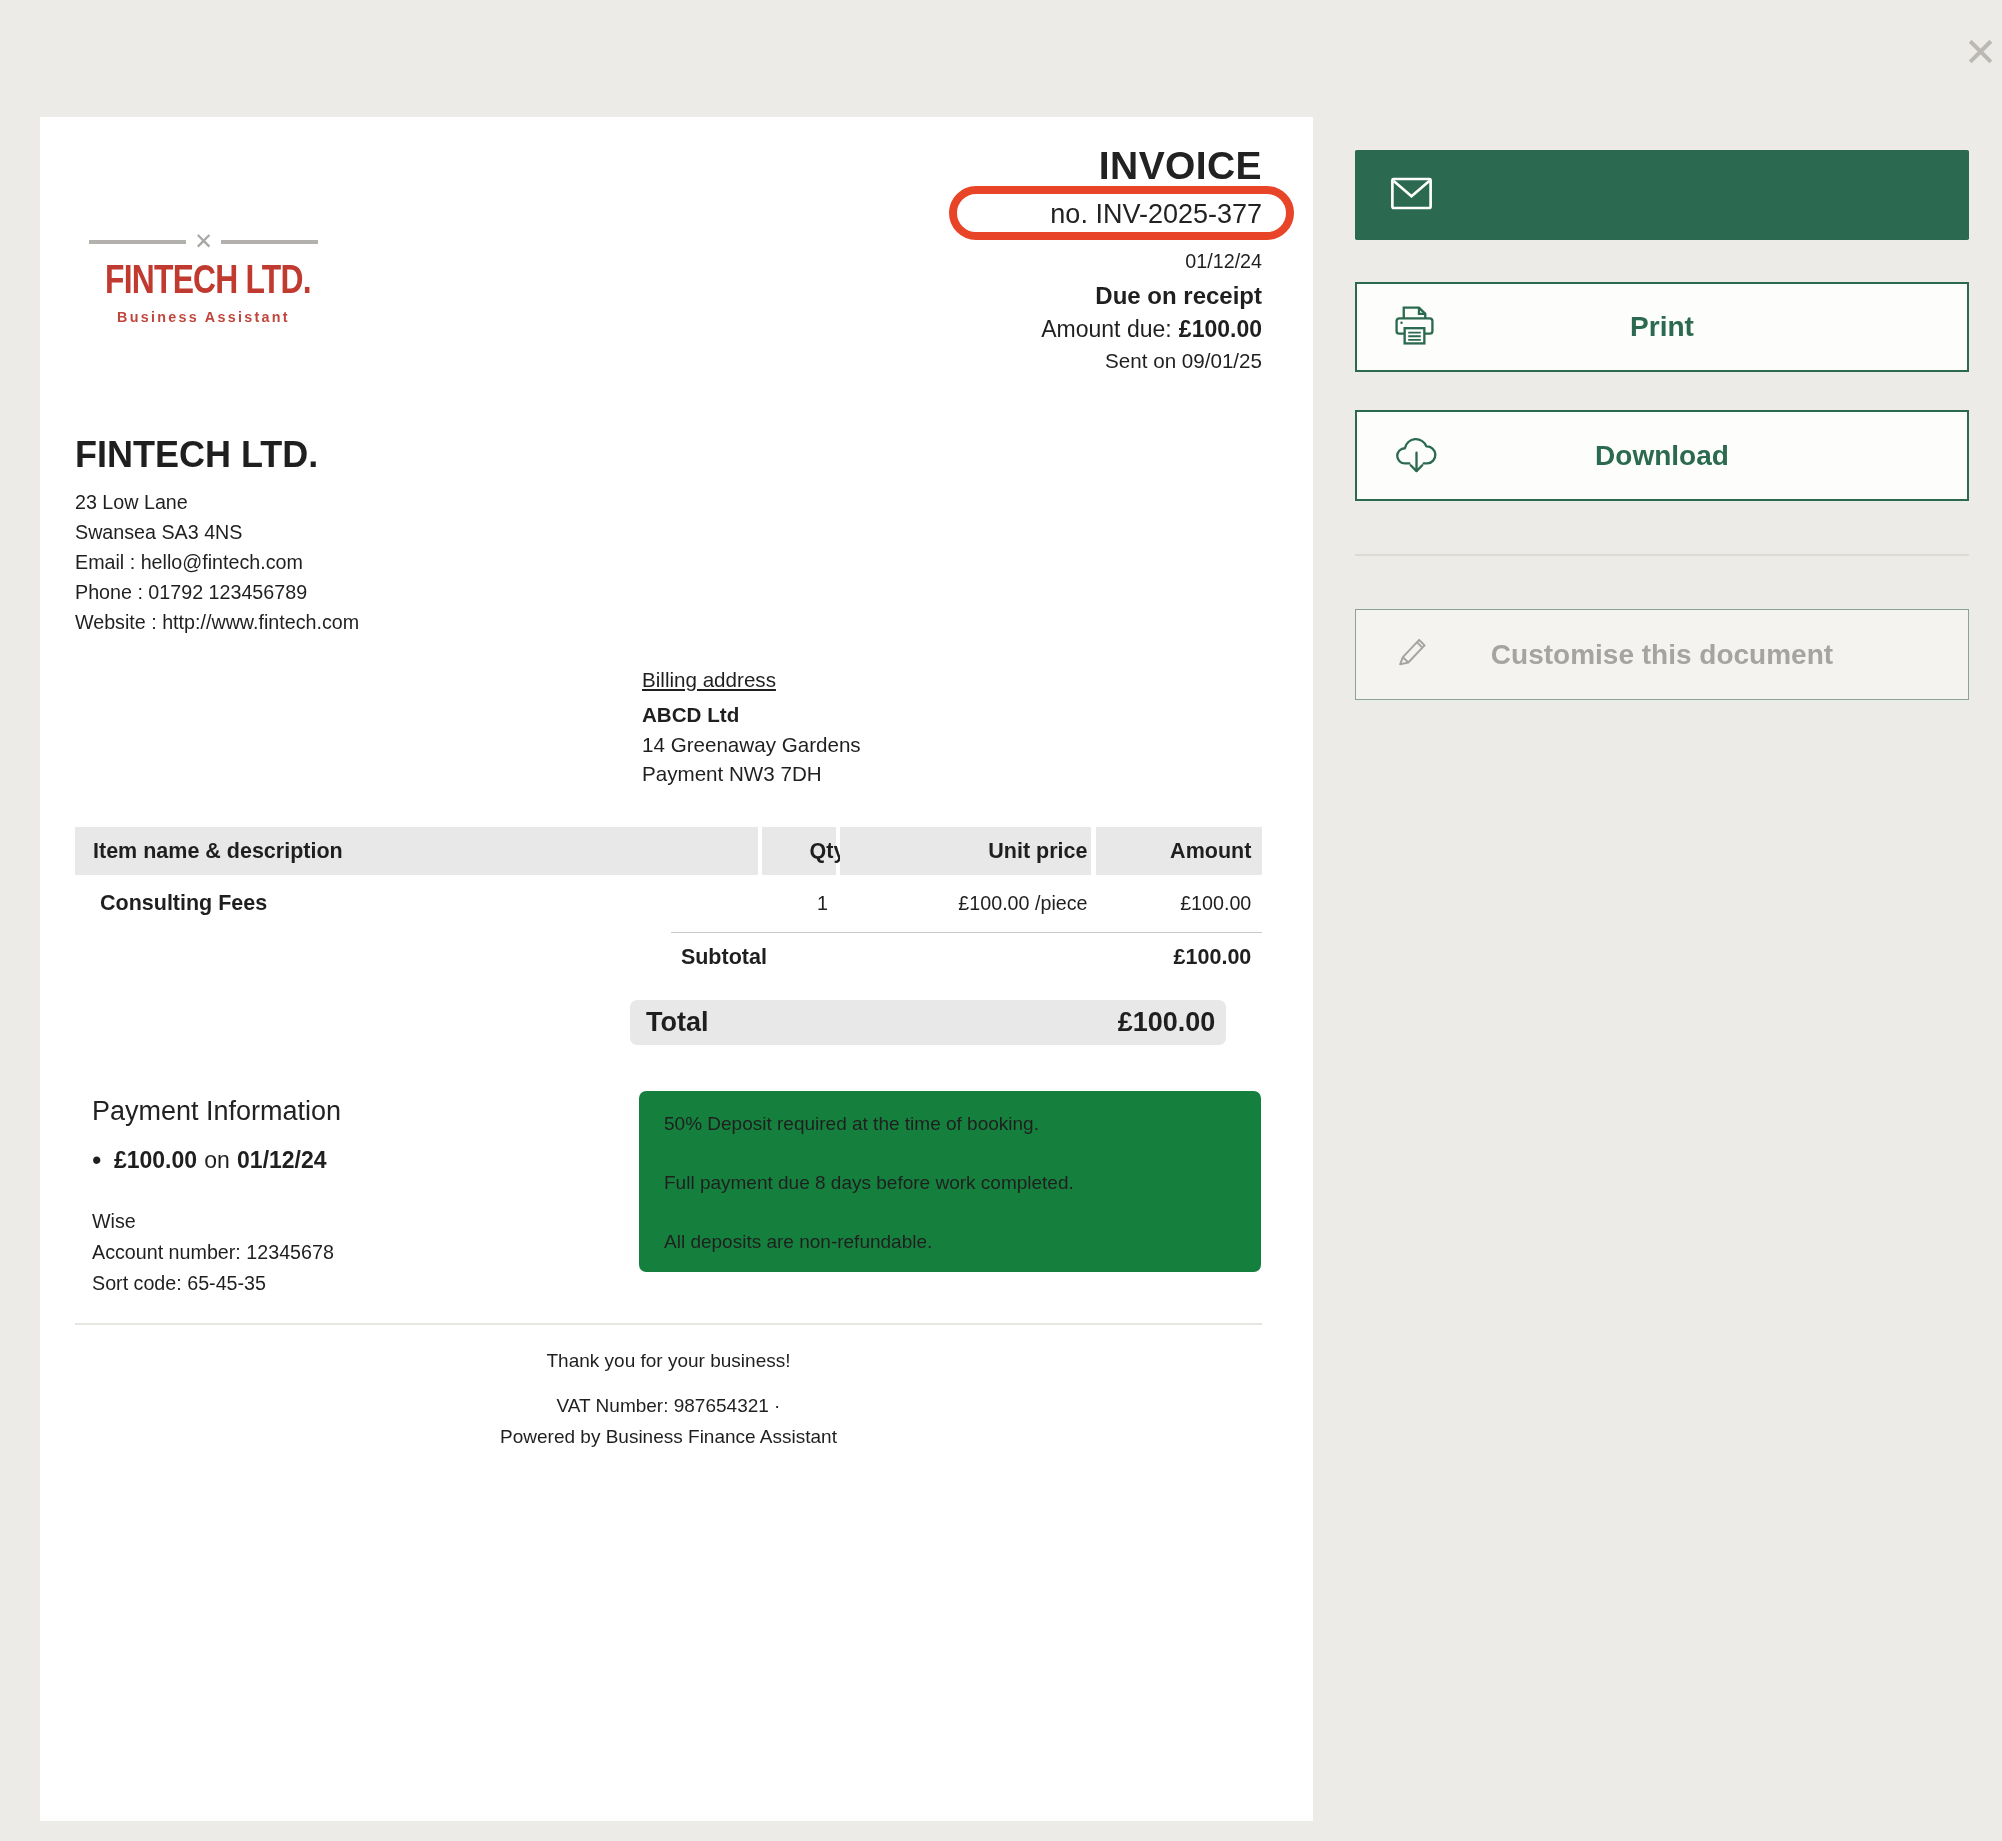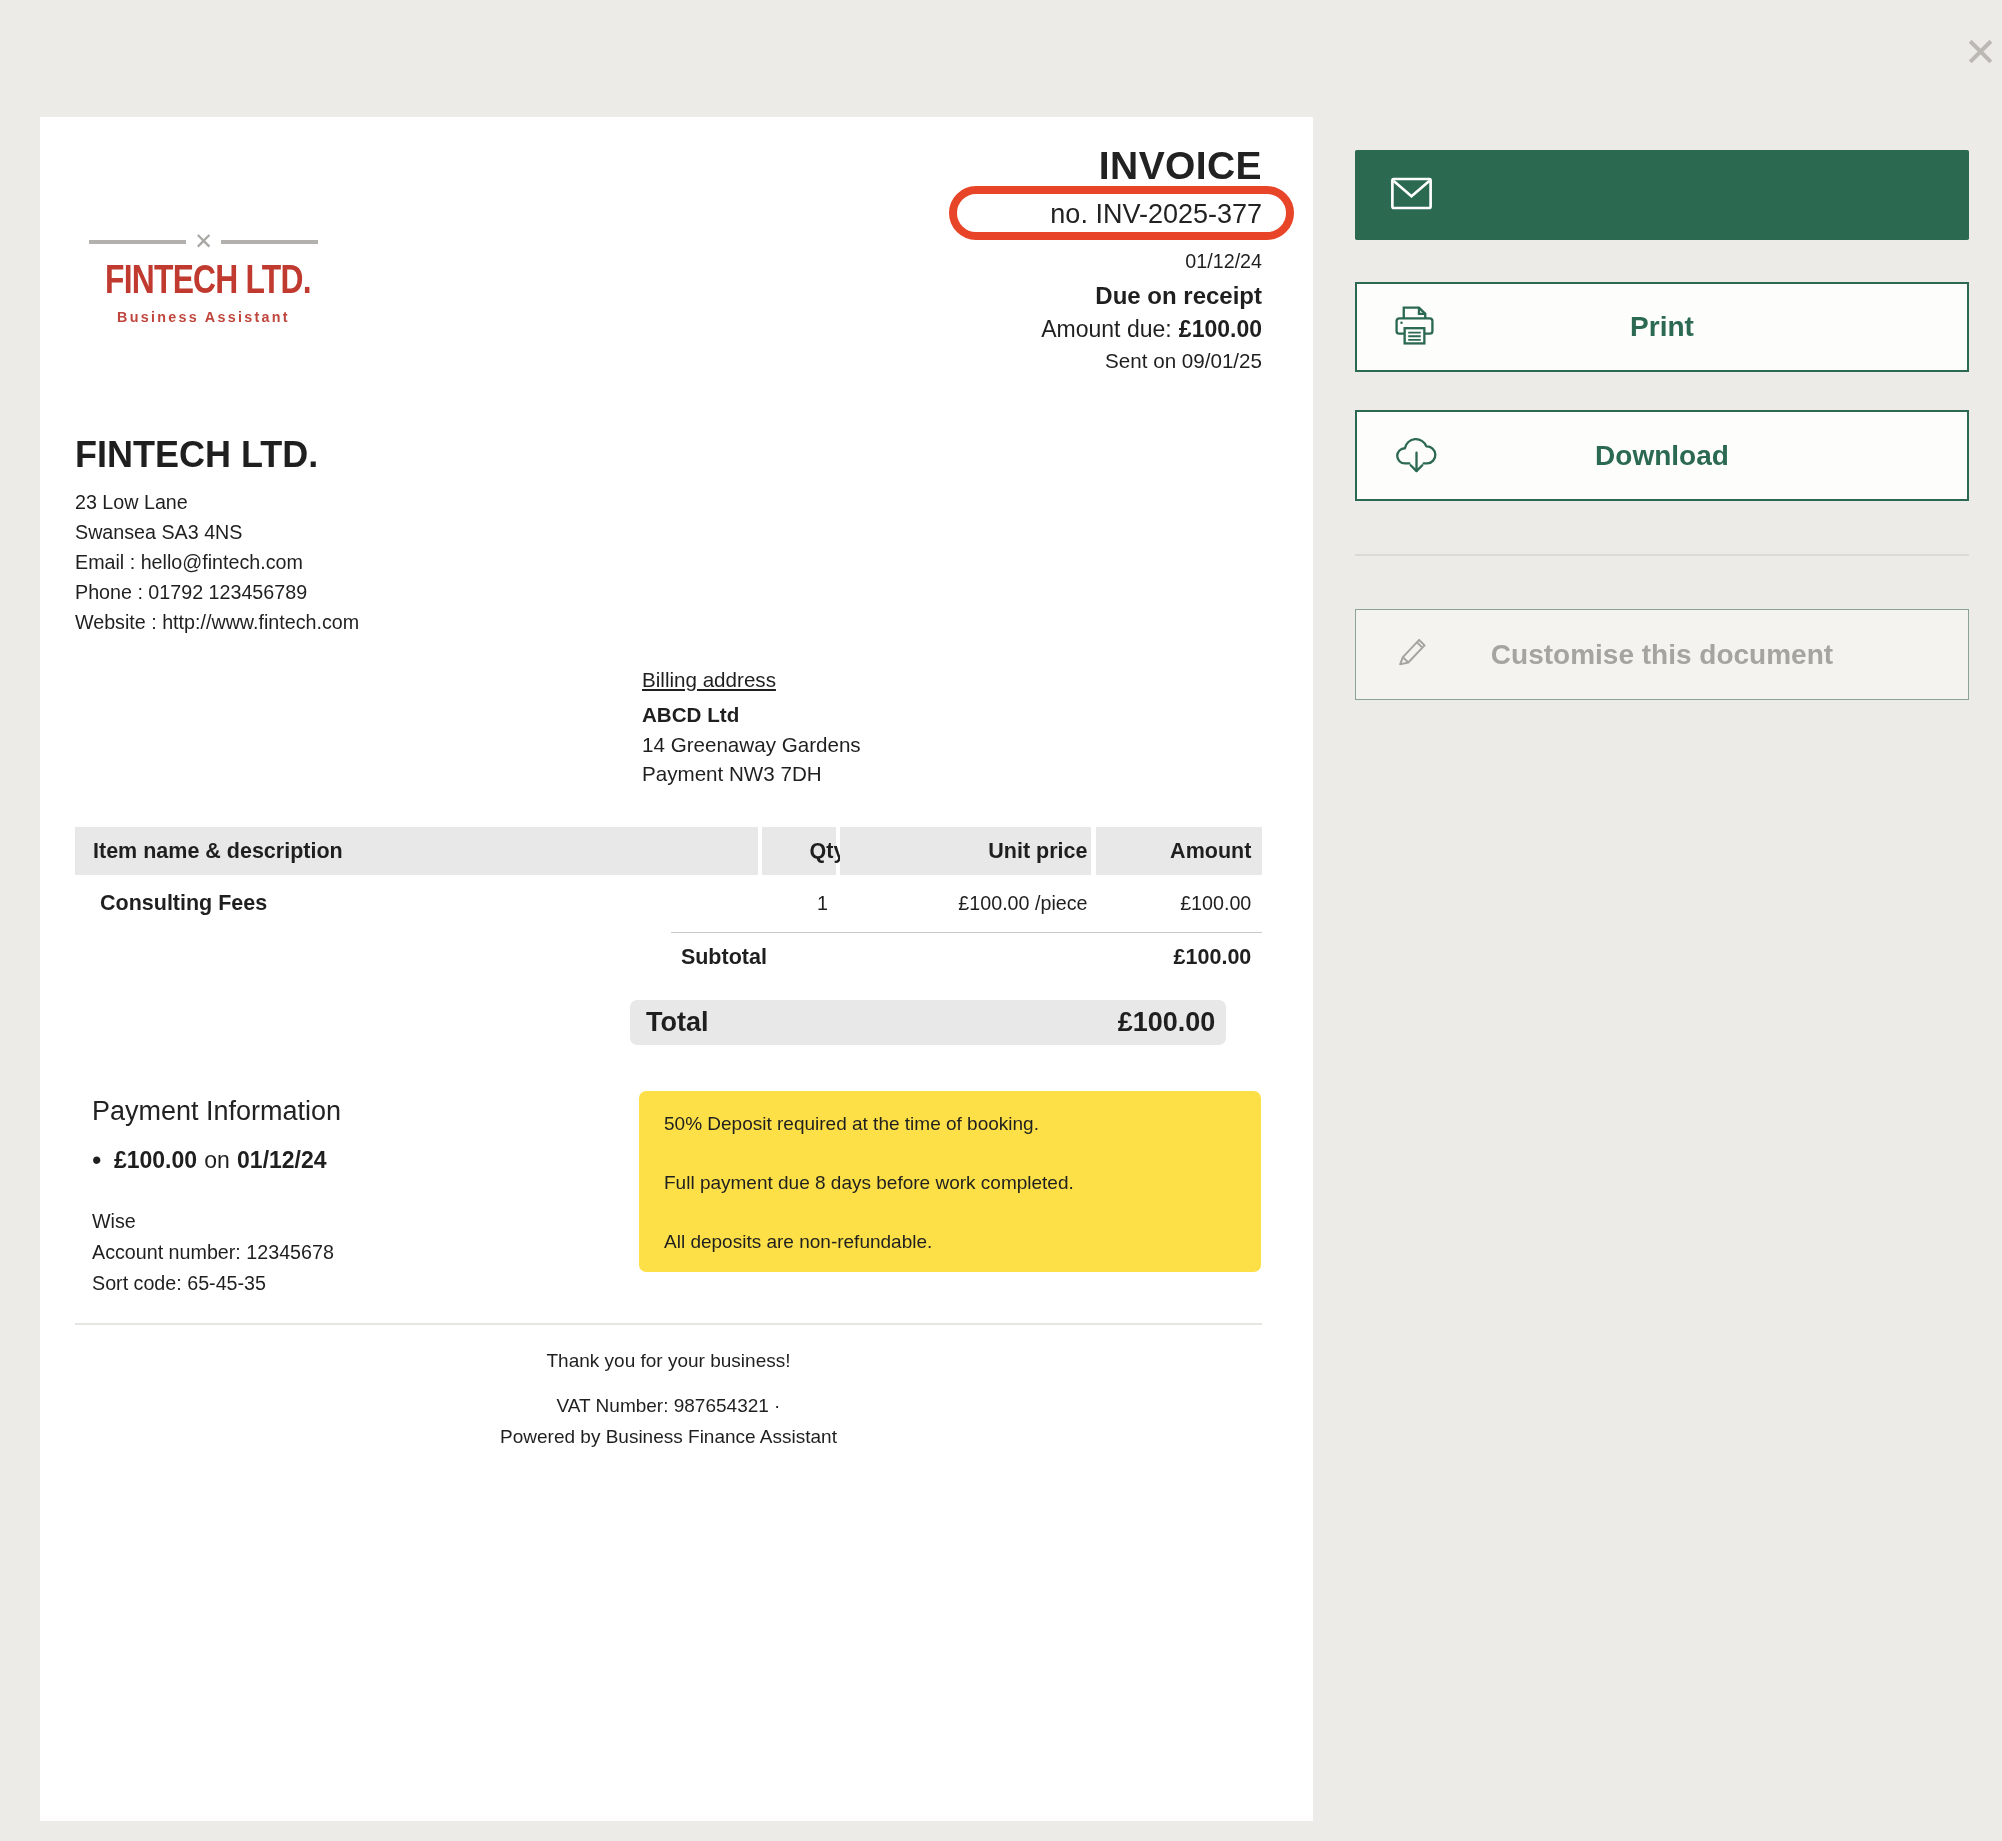--- a/index.html
+++ b/index.html
@@ -59,21 +59,21 @@
 
   
   .payment { position:absolute; left:35px; top:976px; width:555px; }
   .pay-h { margin-left:17px; font-size:27px; line-height:36px; color:#222; }
   .pay-bullet { margin-left:17px; margin-top:18px; font-size:23px; line-height:27px; display:flex; align-items:center; }
   .pay-bullet .dot { font-size:27px; margin-right:12.5px; line-height:27px; }
   .pay-bullet .onw { margin:0 7.2px; font-weight:400; }
   .pay-bank { margin-left:17px; margin-top:32px; font-size:19.7px; line-height:31px; }
 
   
-  .notes { position:absolute; left:599px; top:974px; width:622px; height:181px; background:#fde047; border-radius:7.2px; padding:21.5px 25px; font-size:19px; }
+  .notes { position:absolute; left:599px; top:974px; width:622px; height:181px; background:#15803d; border-radius:7.2px; padding:21.5px 25px; font-size:19px; }
   .notes p { line-height:22.4px; margin-bottom:37px; }
 
   .hr-doc { position:absolute; left:35px; top:1206px; width:1187px; height:1.8px; background:#e7e5e2; }
 
   
   .ifooter { position:absolute; left:35px; top:1232px; width:1187px; text-align:center; font-size:19px; line-height:23px; }
   .ifooter .vat { margin-top:22.4px; }
   .ifooter .pow { margin-top:7.2px; }
 
   

